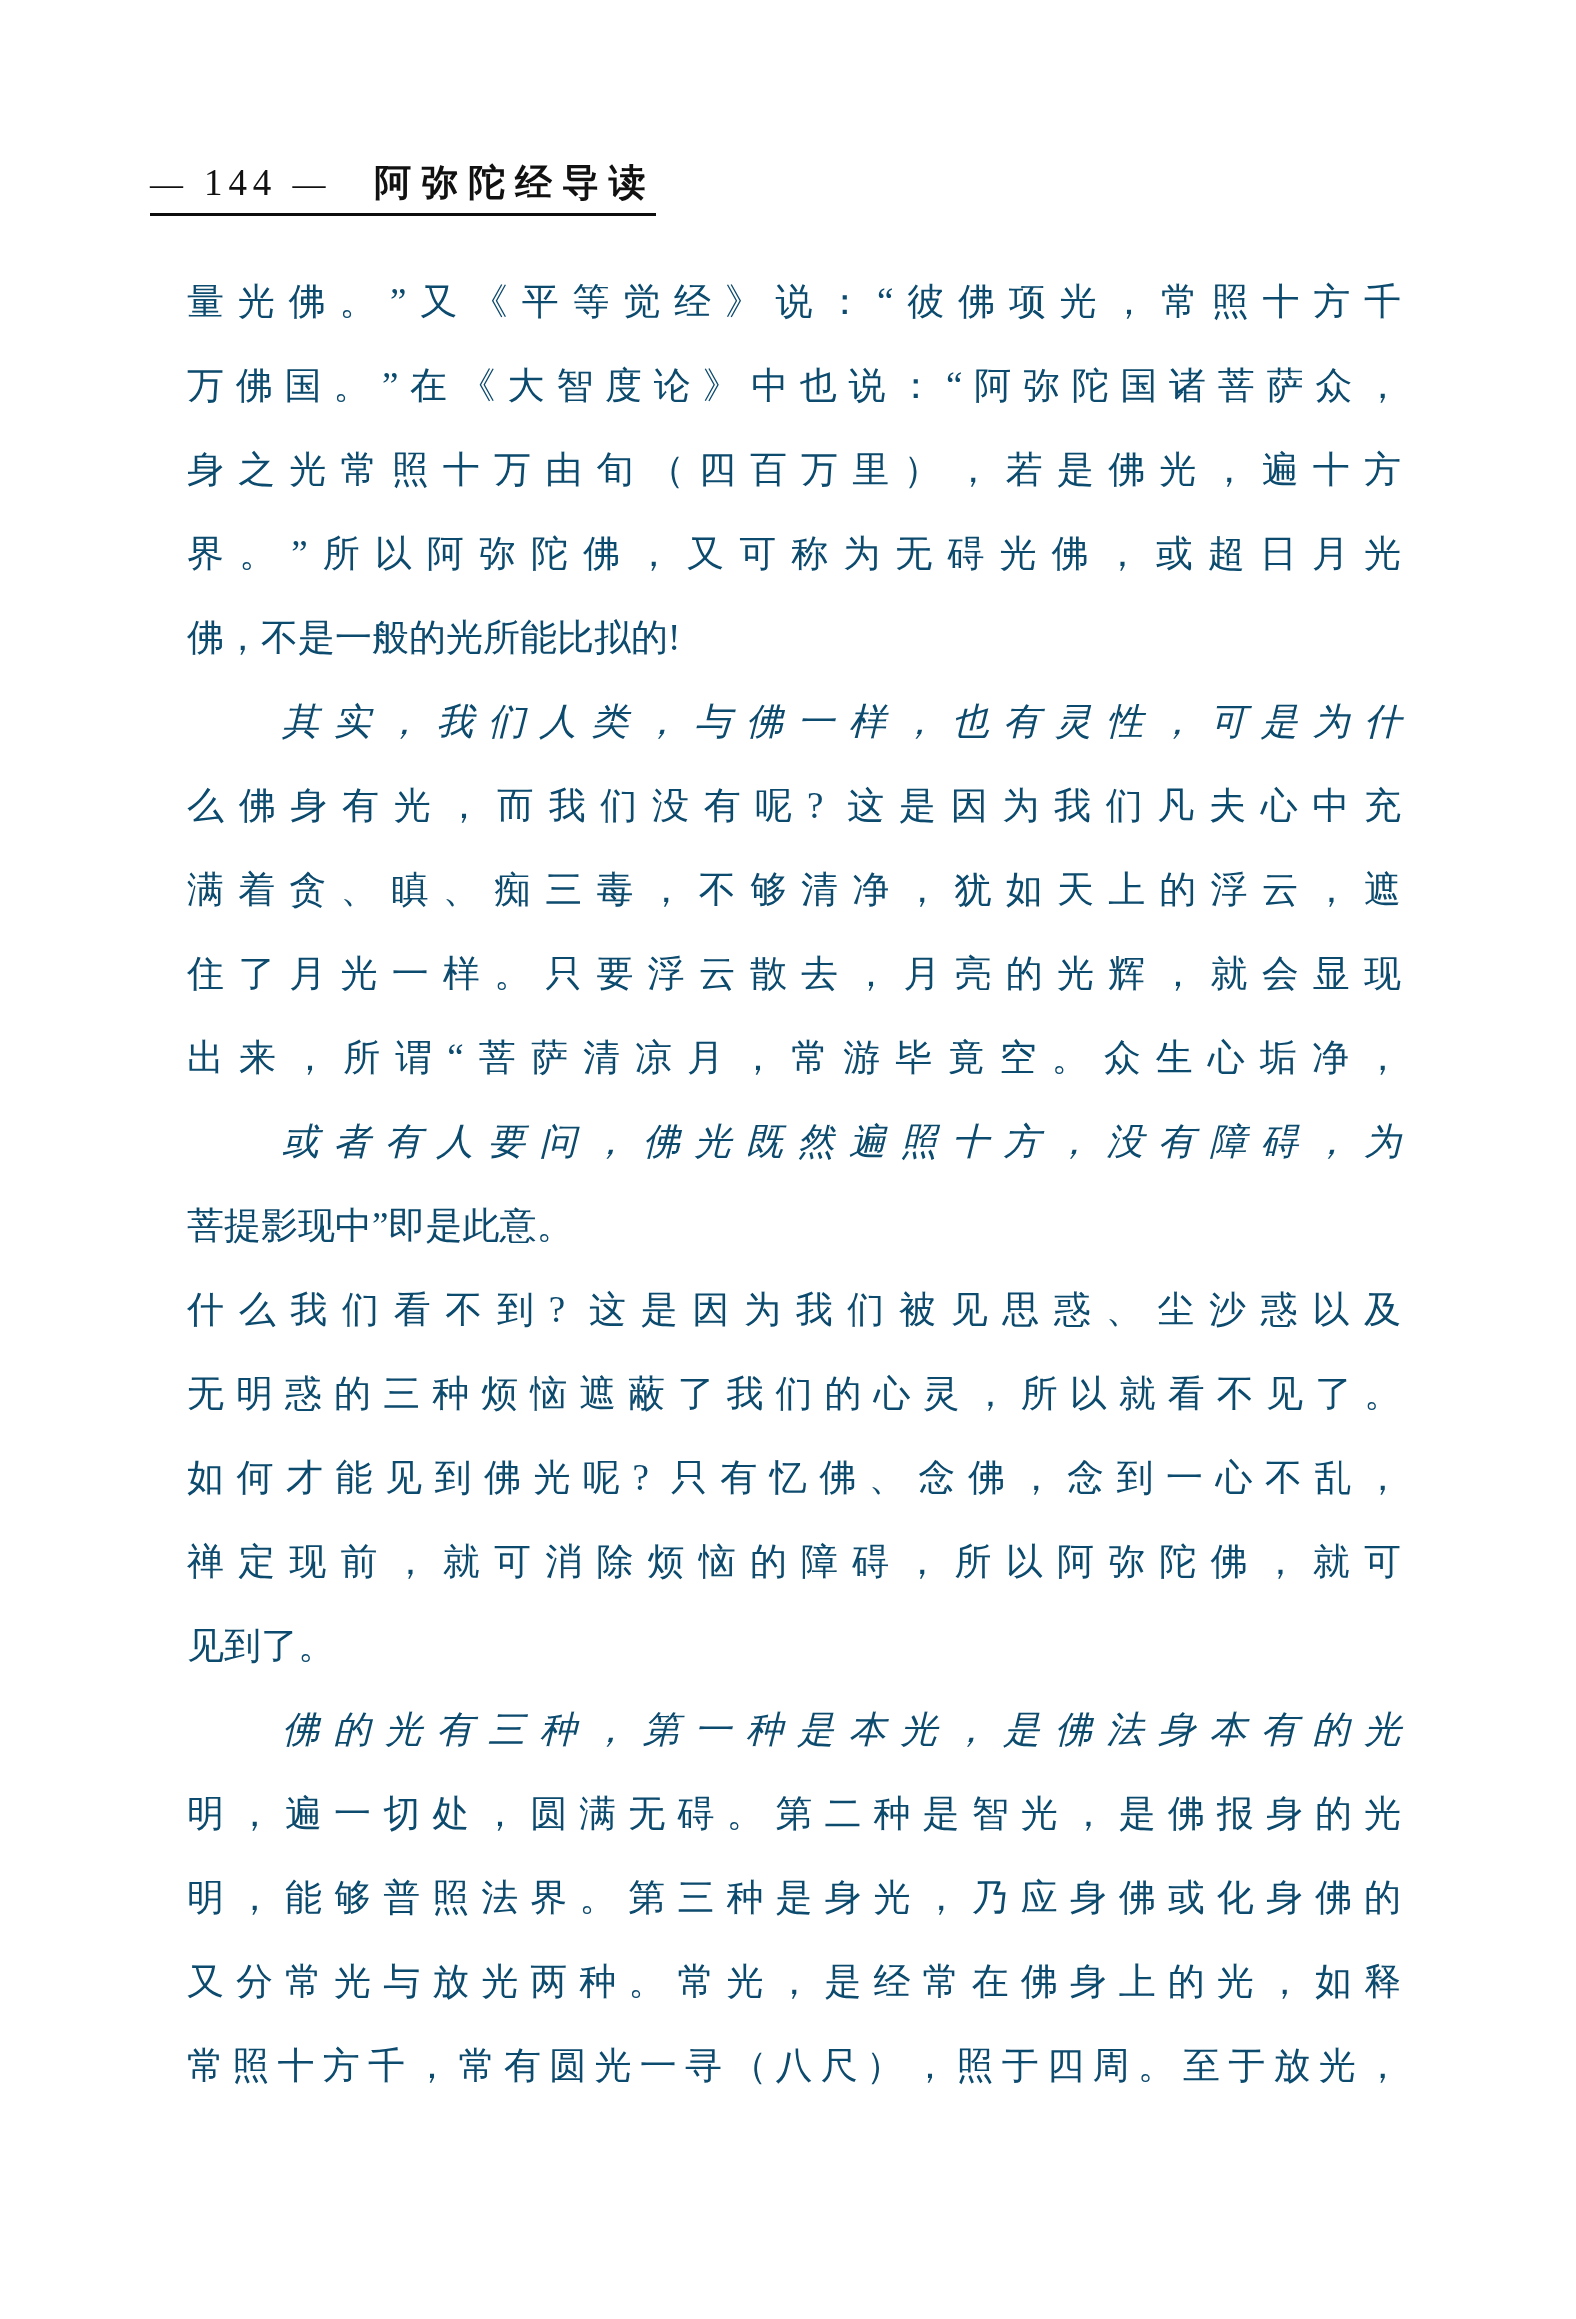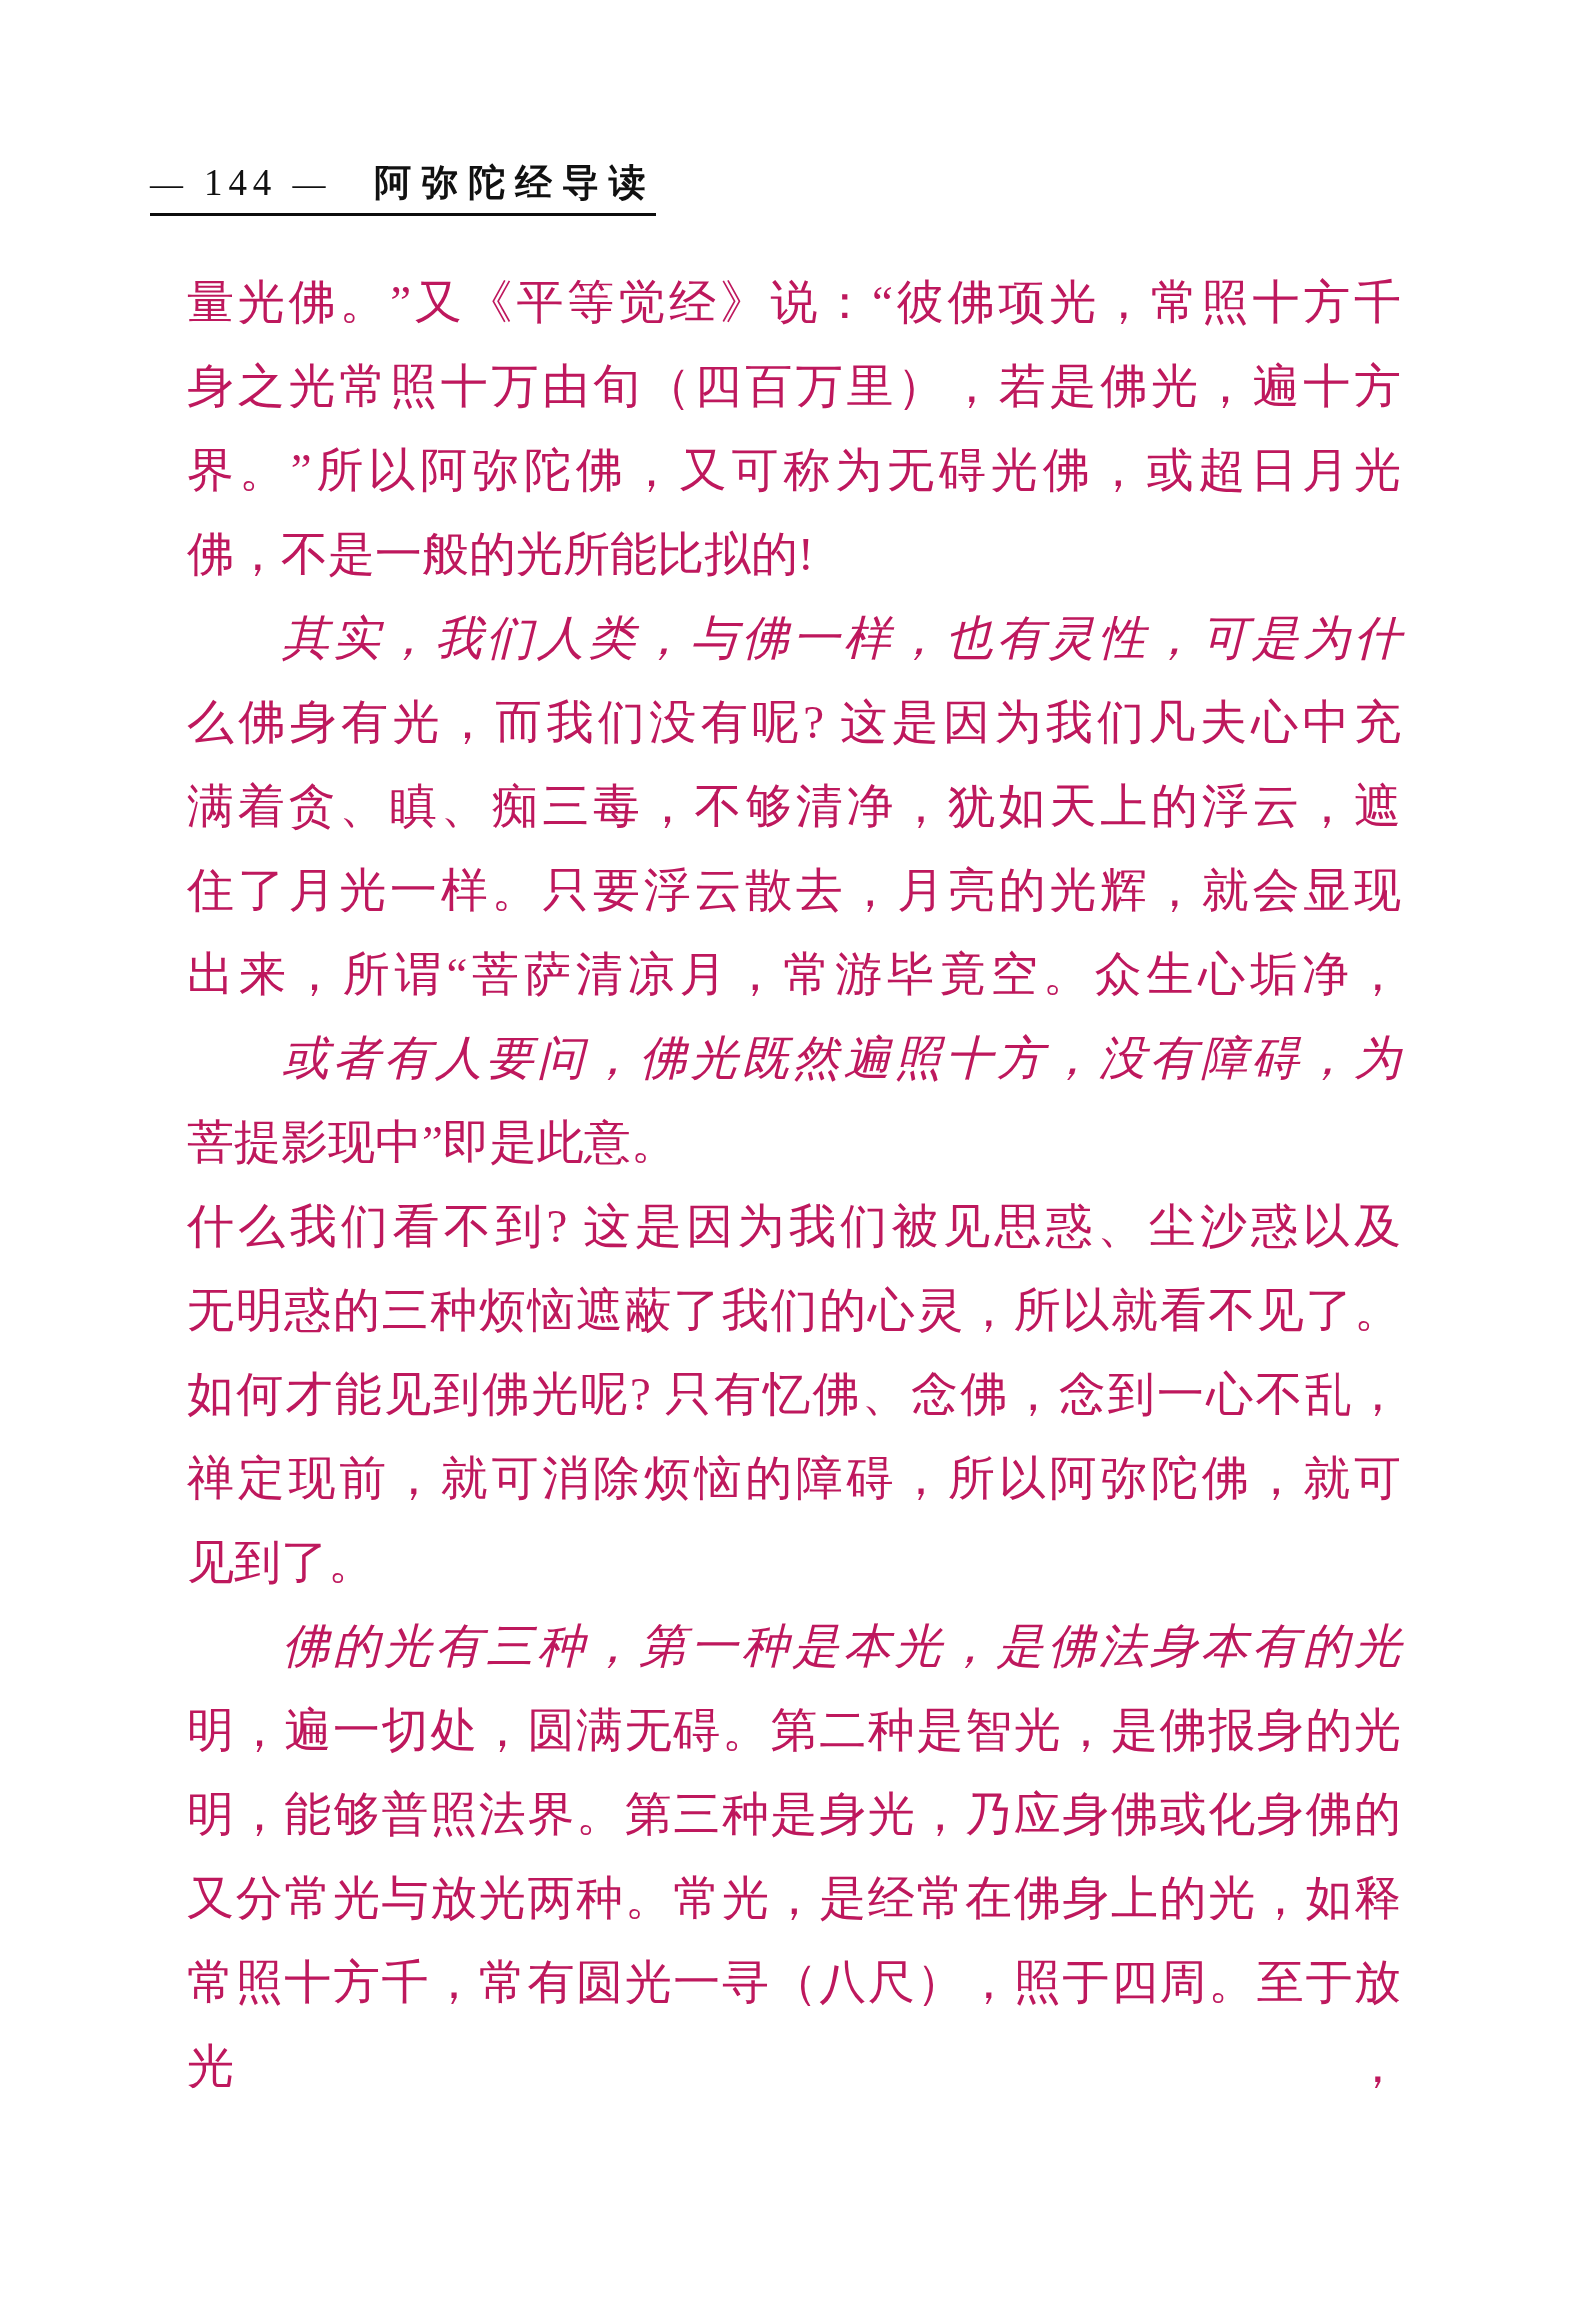--- a/index.html
+++ b/index.html
@@ -42,25 +42,25 @@
     letter-spacing: 9.9px;
     font-weight: bold;
   }
   .body-text {
     position: absolute;
     left: 187px;
     top: 260px;
     width: 1214px;
   }
   .line {
-    font-size: 47px;
+    font-size: 37px;
     line-height: 84px;
     height: 84px;
     white-space: nowrap;
-    color: #be185d;
+    color: #0c4a6e;
   }
   
   .just {
     white-space: normal;
     text-align: justify;
     text-align-last: justify;
     text-justify: inter-character;
   }
   
   .ind {
@@ -75,20 +75,21 @@
 
   <div class="header">
     <span class="folio"><span class="dash">—</span>
       <span>144</span>
       <span class="dash">—</span></span><span class="gap"></span><span class="running-title">阿弥陀经导读</span>
   </div>
 
   <div class="body-text">
 
     <div class="line just">量光佛。”又《平等觉经》说：“彼佛项光，常照十方千</div>
+    <div class="line just">万佛国。”在《大智度论》中也说：“阿弥陀国诸菩萨众，</div>
     <div class="line just">身之光常照十万由旬（四百万里），若是佛光，遍十方</div>
     <div class="line just">界。”所以阿弥陀佛，又可称为无碍光佛，或超日月光</div>
     <div class="line">佛，不是一般的光所能比拟的!</div>
 
     <div class="line just ind">其实，我们人类，与佛一样，也有灵性，可是为什</div>
     <div class="line just">么佛身有光，而我们没有呢? 这是因为我们凡夫心中充</div>
     <div class="line just">满着贪、瞋、痴三毒，不够清净，犹如天上的浮云，遮</div>
     <div class="line just">住了月光一样。只要浮云散去，月亮的光辉，就会显现</div>
     <div class="line just">出来，所谓“菩萨清凉月，常游毕竟空。众生心垢净，</div>
     <div class="line just ind">或者有人要问，佛光既然遍照十方，没有障碍，为</div>

